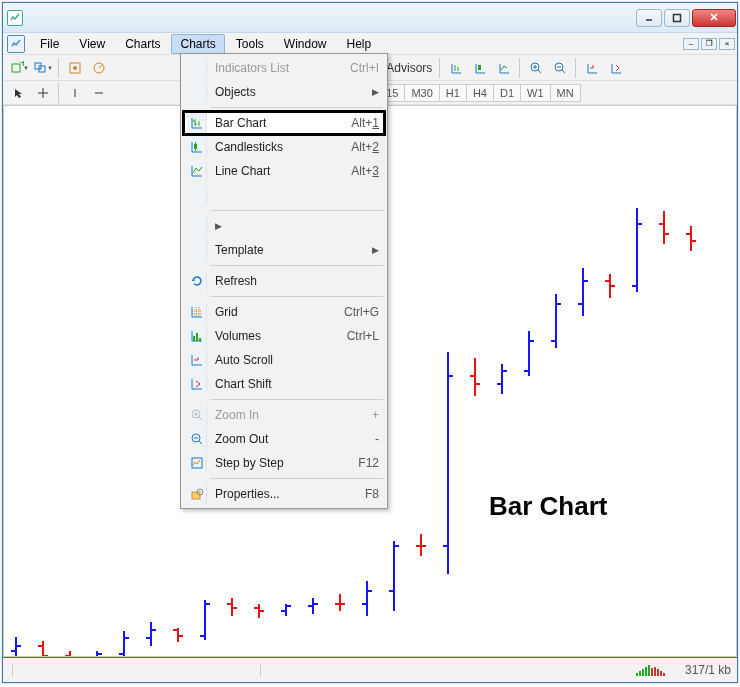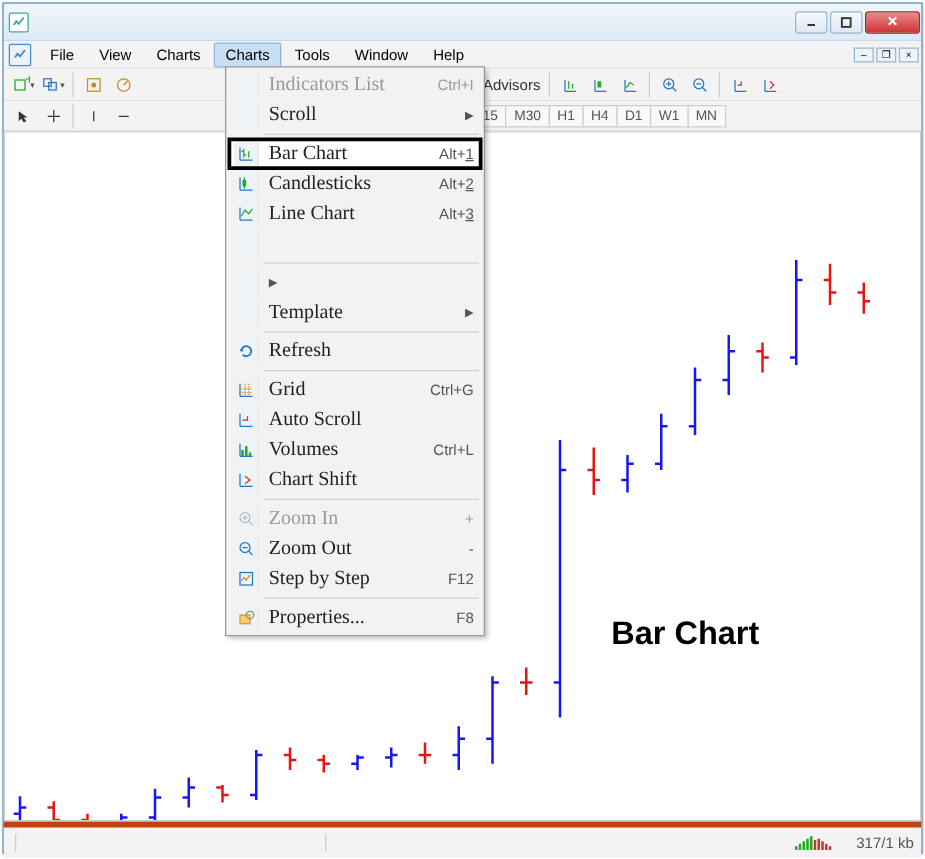--- a/index.html
+++ b/index.html
@@ -21,35 +21,35 @@
 .tsep { width: 2px; height: 20px; border-left: 1px solid #ccc; margin: 0 3px; }
 .tlabel { padding: 0 4px; font-size: 12px; color: #333; }
 .timeframe-row { height: 24px; background:#f3f3f3; display:flex;align-items:center;padding-left:4px;border-bottom:1px solid #e0e0e0; gap:0;}
 .tfbtn { height:18px; padding:0 6px; display:inline-flex;align-items:center;justify-content:center;font-size:11px;color:#555;border:1px solid #ccc;background:#f9f9f9;margin-left:-1px;cursor:default;}
 .tfbtn:first-of-type{margin-left:0;}
 
 .chart-area { position: relative; width: 100%; height: 552px; background: #fff; overflow: hidden; border:1px solid #ccc; }
 .chart-svg { position: absolute; left:0; top:0; }
 .big-label { position:absolute; font-family: Arial, sans-serif; font-size: 26px; font-weight: bold; color:#000; }
 
-.statusbar { height: 22px; background:#f3f3f3; border-top:5px solid #c2410c; display:flex; align-items:center; padding:12px 6px; gap:20px; font-size:11px; color:#555;}
+.statusbar { height: 22px; background:#f3f3f3; border-top:1px solid #c2410c; display:flex; align-items:center; padding:12px 6px; gap:20px; font-size:11px; color:#555;}
 .statusbar .spacer{flex:1;}
 .conn-ind { display:inline-flex; gap:1px; align-items:flex-end;}
 .conn-ind span { width:2px; background:#2a2; height:8px; }
 .conn-ind span:nth-child(1){height:3px;}
 .conn-ind span:nth-child(2){height:5px;}
 .conn-ind span:nth-child(3){height:7px;}
 .conn-ind span:nth-child(4){height:9px;}
 .conn-ind span:nth-child(5){height:11px;}
 .conn-ind span.r{background:#c33;}
 
 .dropdown { position:absolute; left:180px; top:53px; width:208px; background:#f2f2f2; border:1px solid #979797; box-shadow:2px 2px 4px rgba(0,0,0,.25); z-index:50; padding:2px;}
 .dd-item { height:24px; display:flex; align-items:center; padding:0 6px 0 4px; gap:8px; cursor:default; position:relative;}
 .dd-item .iconbox{width:20px;height:20px;display:inline-flex;align-items:center;justify-content:center;background:#eef3f7;border-right:1px solid #e3e3e3;}
-.dd-item .lbl{flex:1;font-size:16px;color:#222;font-family:Liberation Serif, serif;}
+.dd-item .lbl{flex:1;font-size:12px;color:#222;}
 .dd-item.disabled .lbl,.dd-item.disabled .shortcut{color:#9a9a9a;}
 .dd-item .shortcut{font-size:12px;color:#555;text-align:right;}
 .dd-item .arrow{font-size:9px;color:#555;}
 .dd-sep { height:1px; background:#d0d0d0; margin:3px 2px 3px 28px;}
 .dd-item.highlight { outline:3px solid #000; outline-offset:-2px; z-index:2; background:#fff;}
 .mdi-controls { height:14px; display:flex; align-items:center; gap:2px; padding:0 2px; justify-content:flex-end;}
 .mdi-controls .mb{width:16px;height:12px;border:1px solid #9ab6d0;background:#eef3f7;display:inline-flex;align-items:center;justify-content:center;font-size:8px;cursor:default;}
 </style>
 </head>
 <body>
@@ -380,21 +380,21 @@
   </div>
 
   <div class="dropdown">
     <div class="dd-item disabled">
       <span class="iconbox"></span>
       <span class="lbl">Indicators List</span>
       <span class="shortcut">Ctrl+I</span>
     </div>
     <div class="dd-item">
       <span class="iconbox"></span>
-      <span class="lbl">Scroll</span>
+      <span class="lbl">Objects</span>
       <span class="arrow">▶</span>
     </div>
     <div class="dd-sep"></div>
     <div class="dd-item highlight">
       <span class="iconbox">
           <svg width="14" height="14">
             <line x1="2" y1="12" x2="12" y2="12" stroke="#27c"></line>
             <line x1="2" y1="2" x2="2" y2="12" stroke="#27c"></line>
             <line x1="5" y1="3" x2="5" y2="10" stroke="#2a2"></line>
             <line x1="3" y1="5" x2="5" y2="5" stroke="#2a2"></line>
@@ -464,37 +464,37 @@
           </svg>
         </span>
       <span class="lbl">Grid</span>
       <span class="shortcut">Ctrl+G</span>
     </div>
     <div class="dd-item">
       <span class="iconbox">
           <svg width="14" height="14">
             <line x1="2" y1="12" x2="12" y2="12" stroke="#27c"></line>
             <line x1="2" y1="2" x2="2" y2="12" stroke="#27c"></line>
-            <polyline points="4,7 8,7 8,4" fill="none" stroke="#c33"></polyline>
-          </svg>
-        </span>
-      <span class="lbl">Auto Scroll</span>
-    </div>
-    <div class="dd-item">
-      <span class="iconbox">
-          <svg width="14" height="14">
-            <line x1="2" y1="12" x2="12" y2="12" stroke="#27c"></line>
-            <line x1="2" y1="2" x2="2" y2="12" stroke="#27c"></line>
             <line x1="4" y1="7" x2="4" y2="12" stroke="#2a2" stroke-width="2"></line>
             <line x1="7" y1="4" x2="7" y2="12" stroke="#2a2" stroke-width="2"></line>
             <line x1="10" y1="9" x2="10" y2="12" stroke="#2a2" stroke-width="2"></line>
           </svg>
         </span>
       <span class="lbl">Volumes</span>
       <span class="shortcut">Ctrl+L</span>
+    </div>
+    <div class="dd-item">
+      <span class="iconbox">
+          <svg width="14" height="14">
+            <line x1="2" y1="12" x2="12" y2="12" stroke="#27c"></line>
+            <line x1="2" y1="2" x2="2" y2="12" stroke="#27c"></line>
+            <polyline points="4,7 8,7 8,4" fill="none" stroke="#c33"></polyline>
+          </svg>
+        </span>
+      <span class="lbl">Auto Scroll</span>
     </div>
     <div class="dd-item">
       <span class="iconbox">
           <svg width="14" height="14">
             <line x1="2" y1="12" x2="12" y2="12" stroke="#27c"></line>
             <line x1="2" y1="2" x2="2" y2="12" stroke="#27c"></line>
             <polyline points="6,4 10,7 6,10" fill="none" stroke="#c33"></polyline>
           </svg>
         </span>
       <span class="lbl">Chart Shift</span>

